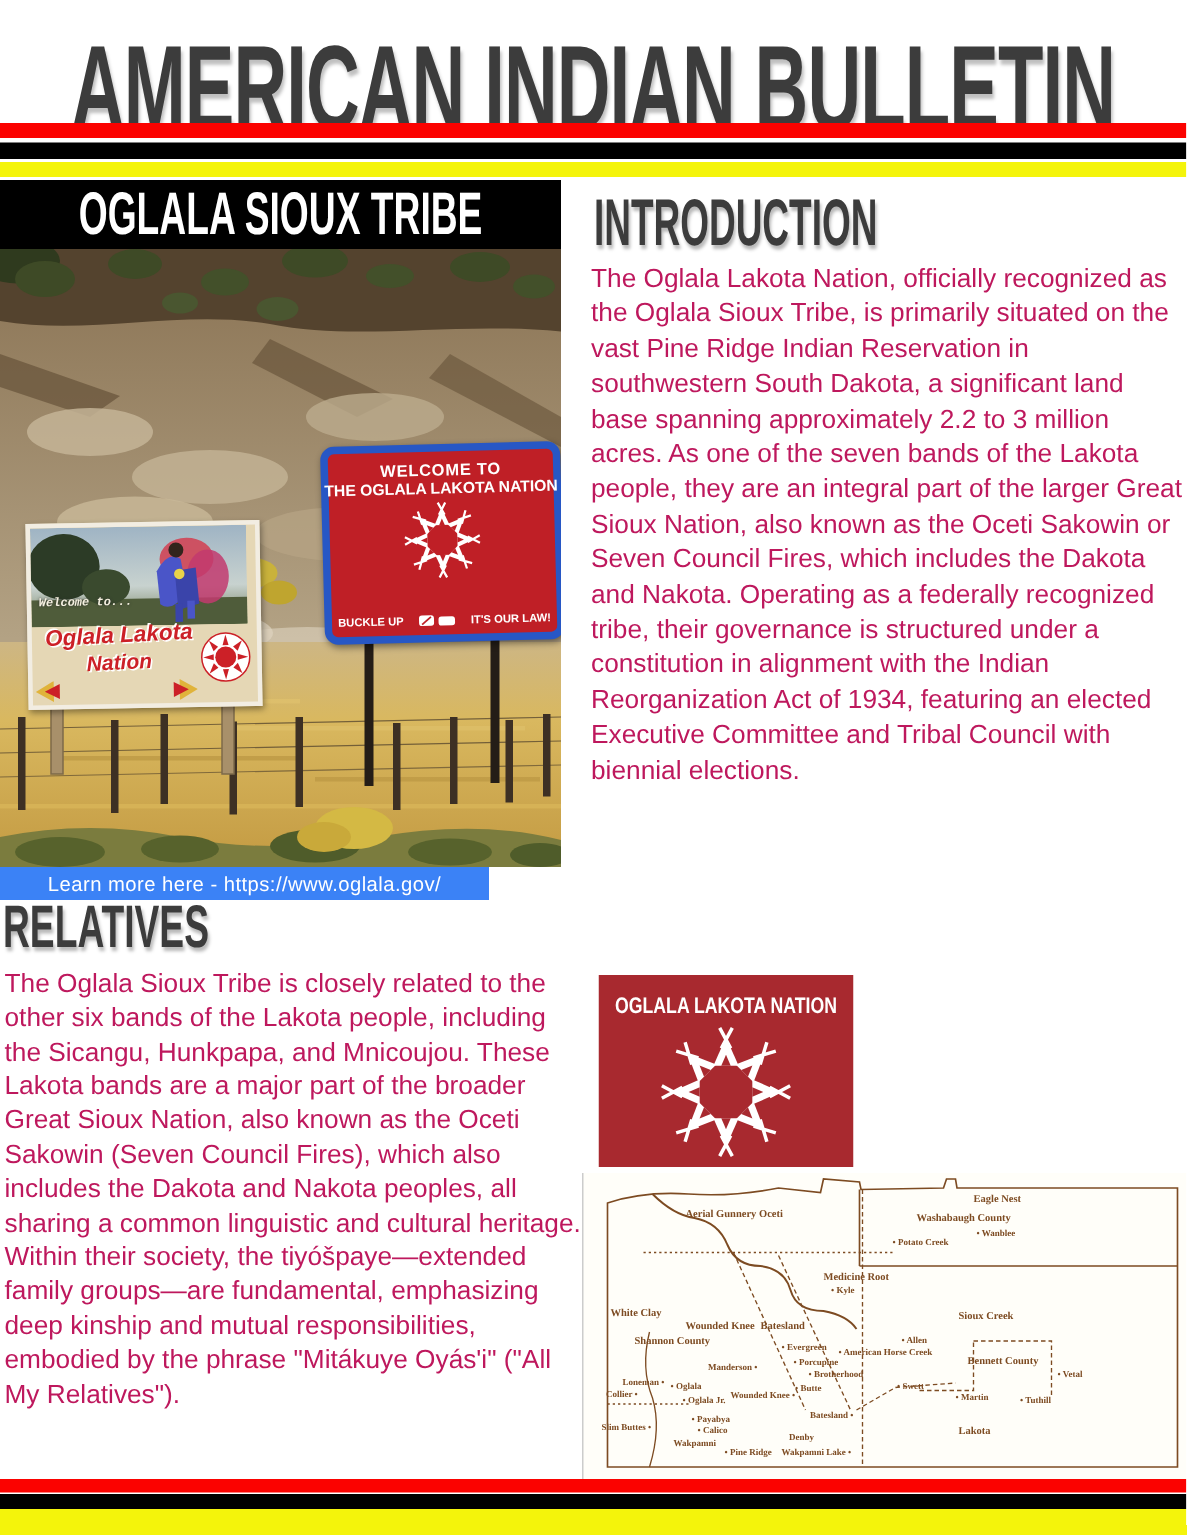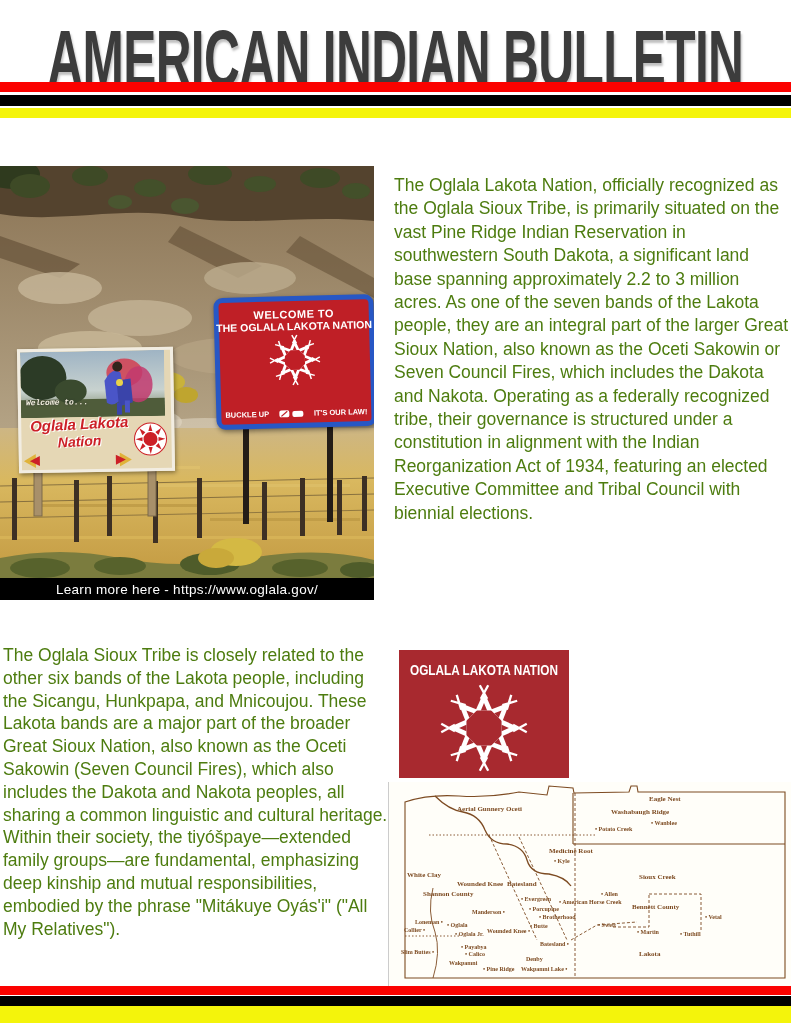--- a/index.html
+++ b/index.html
@@ -44,31 +44,31 @@
            color:#cc2027;font-size:14px;font-weight:800;font-style:italic;
            text-shadow:1px 1px 0 #fff,-1px -1px 0 #fff;transform:rotate(-2deg);}
   .billboard .medallion{position:absolute;right:4px;bottom:8px;}
   .mainsign{position:absolute;left:215px;top:130px;width:150px;height:122px;background:#bf1f26;
            border:5px solid #2757c5;border-radius:9px;box-shadow:1px 2px 5px rgba(0,0,0,.45);
            transform:rotate(-1.5deg);display:flex;flex-direction:column;align-items:center;}
   .mainsign .s1{margin-top:7px;color:#fff;font-weight:700;font-size:11px;letter-spacing:.5px;}
   .mainsign .s2{color:#fff;font-weight:700;font-size:10.5px;letter-spacing:0;white-space:nowrap;}
   .mainsign .law{position:absolute;bottom:5px;left:4px;right:4px;display:flex;
            align-items:center;justify-content:space-between;color:#fff;font-weight:700;font-size:7.5px;}
-  .caption-bar{position:absolute;top:578px;left:0;width:374px;height:22px;background:#000000;
+  .caption-bar{position:absolute;top:578px;left:0;width:326px;height:22px;background:#3b82f6;
            display:flex;align-items:center;justify-content:center;}
   .caption-bar span{color:#fff;font-size:13.5px;letter-spacing:.3px;}
   .section-heading{position:absolute;white-space:nowrap;}
   .section-heading span{display:inline-block;font-weight:800;color:#3c3c3c;
            transform-origin:left;text-shadow:2px 3px 3px rgba(0,0,0,.28);}
   .relatives-heading{top:598px;left:2px;}
   .relatives-heading span{font-size:40px;line-height:40px;transform:scaleX(.62);}
   .intro-heading{top:128px;left:396px;}
   .intro-heading span{font-size:44px;line-height:42px;transform:scaleX(.56);}
-  .bodytext{position:absolute;font-size:17.5px;color:#4d7c0f;}
+  .bodytext{position:absolute;font-size:17.5px;color:#be185d;}
   .relatives-body{top:644px;left:3px;width:390px;line-height:22.8px;}
   .intro-body{top:174px;left:394px;width:394px;line-height:23.4px;}
   
   .flag{position:absolute;top:650px;left:399px;width:170px;height:128px;}
   .mapblock{position:absolute;top:782px;left:388px;width:403px;height:204px;background:#fffef9;
            border-left:1px solid #ccc;}
   .map-label{position:absolute;color:#7d4b22;font-family:"Liberation Serif",serif;
            font-weight:700;white-space:nowrap;line-height:1;}
 </style>
 </head>
@@ -76,20 +76,23 @@
 
 <div class="page">
 
   <div class="masthead">
     <span>AMERICAN INDIAN BULLETIN</span>
   </div>
   <div class="stripe red-top"></div>
   <div class="stripe black-top"></div>
   <div class="stripe yellow-top"></div>
 
+  <div class="tribe-banner">
+    <span>OGLALA SIOUX TRIBE</span>
+  </div>
 
   <div class="photo">
     <svg class="scene" width="374" height="412" viewBox="0 0 374 412">
       <defs>
         <linearGradient id="gGrass" x1="0" y1="0" x2="0" y2="1">
           <stop offset="0" stop-color="#cdb684"></stop>
           <stop offset="0.35" stop-color="#d9b85f"></stop>
           <stop offset="1" stop-color="#c39a42"></stop>
         </linearGradient>
         <linearGradient id="gHill" x1="0" y1="0" x2="0" y2="1">
@@ -284,22 +287,28 @@
         </svg>
         <span>IT'S OUR LAW!</span>
       </div>
     </div>
   </div>
 
   <div class="caption-bar">
     <span>Learn more here - https://www.oglala.gov/</span>
   </div>
 
+  <div class="section-heading relatives-heading">
+    <span>RELATIVES</span>
+  </div>
   <div class="bodytext relatives-body">The Oglala Sioux Tribe is closely related to the other six bands of the Lakota people, including the Sicangu, Hunkpapa, and Mnicoujou. These Lakota bands are a major part of the broader Great Sioux Nation, also known as the Oceti Sakowin (Seven Council Fires), which also includes the Dakota and Nakota peoples, all sharing a common linguistic and cultural heritage. Within their society, the tiyóšpaye—extended family groups—are fundamental, emphasizing deep kinship and mutual responsibilities, embodied by the phrase "Mitákuye Oyás'i" ("All My Relatives").</div>
 
+  <div class="section-heading intro-heading">
+    <span>INTRODUCTION</span>
+  </div>
   <div class="bodytext intro-body">The Oglala Lakota Nation, officially recognized as the Oglala Sioux Tribe, is primarily situated on the vast Pine Ridge Indian Reservation in southwestern South Dakota, a significant land base spanning approximately 2.2 to 3 million acres. As one of the seven bands of the Lakota people, they are an integral part of the larger Great Sioux Nation, also known as the Oceti Sakowin or Seven Council Fires, which includes the Dakota and Nakota. Operating as a federally recognized tribe, their governance is structured under a constitution in alignment with the Indian Reorganization Act of 1934, featuring an elected Executive Committee and Tribal Council with biennial elections.</div>
 
   <div class="flag">
     <svg width="170" height="128" viewBox="0 0 170 128">
       <rect width="170" height="128" fill="#a8292f"></rect>
       <text x="85" y="25" text-anchor="middle" fill="#fff" font-family="Liberation Sans, sans-serif" font-weight="800" font-size="15" textLength="148" lengthAdjust="spacingAndGlyphs">OGLALA LAKOTA NATION</text>
       <g transform="translate(85,78)">
         <g transform="rotate(0)">
             <g transform="translate(0,-27) scale(1.05)">
           <polygon points="0,-9 8,9 -8,9" fill="#fff"></polygon>
@@ -376,37 +385,37 @@
         <path d="M260,112 L312,112 L312,148 M224,145 L260,145 L260,112"></path>
       </g>
       <g stroke="#7d4b22" fill="none" stroke-width="0.9" stroke-dasharray="1.5,2">
         <path d="M40,53 L208,53"></path>
         <path d="M16,154 L70,154"></path>
       </g>
     </svg>
     <div style="position:absolute;top:0;left:0;width:403px;height:204px;">
         <span class="map-label" style="left: 68px; top: 24px; font-size: 7px;">Aerial Gunnery Oceti</span>
         <span class="map-label" style="left: 260px; top: 14px; font-size: 7px;">Eagle Nest</span>
-        <span class="map-label" style="left: 222px; top: 27px; font-size: 7px;">Washabaugh Ridge</span>
+        <span class="map-label" style="left: 222px; top: 27px; font-size: 7px;">Washabaugh County</span>
         <span class="map-label" style="left: 262px; top: 38px; font-size: 6px;">• Wanblee</span>
         <span class="map-label" style="left: 206px; top: 44px; font-size: 6px;">• Potato Creek</span>
         <span class="map-label" style="left: 160px; top: 66px; font-size: 7px;">Medicine Root</span>
         <span class="map-label" style="left: 165px; top: 76px; font-size: 6px;">• Kyle</span>
         <span class="map-label" style="left: 18px; top: 90px; font-size: 7px;">White Clay</span>
         <span class="map-label" style="left: 68px; top: 99px; font-size: 7px;">Wounded Knee</span>
         <span class="map-label" style="left: 118px; top: 99px; font-size: 7px;">Batesland</span>
         <span class="map-label" style="left: 34px; top: 109px; font-size: 7px;">Shannon County</span>
         <span class="map-label" style="left: 250px; top: 92px; font-size: 7px;">Sioux Creek</span>
         <span class="map-label" style="left: 212px; top: 109px; font-size: 6px;">• Allen</span>
         <span class="map-label" style="left: 132px; top: 114px; font-size: 6px;">• Evergreen</span>
         <span class="map-label" style="left: 170px; top: 117px; font-size: 6px;">• American Horse Creek</span>
         <span class="map-label" style="left: 83px; top: 127px; font-size: 6px;">Manderson •</span>
         <span class="map-label" style="left: 140px; top: 124px; font-size: 6px;">• Porcupine</span>
         <span class="map-label" style="left: 150px; top: 132px; font-size: 6px;">• Brotherhood</span>
-        <span class="map-label" style="left: 243px; top: 122px; font-size: 7px;">Bennett County</span>
+        <span class="map-label" style="left: 256px; top: 122px; font-size: 7px;">Bennett County</span>
         <span class="map-label" style="left: 316px; top: 132px; font-size: 6px;">• Vetal</span>
         <span class="map-label" style="left: 26px; top: 137px; font-size: 6px;">Loneman •</span>
         <span class="map-label" style="left: 58px; top: 140px; font-size: 6px;">• Oglala</span>
         <span class="map-label" style="left: 15px; top: 145px; font-size: 6px;">Collier •</span>
         <span class="map-label" style="left: 66px; top: 149px; font-size: 6px;">• Oglala Jr.</span>
         <span class="map-label" style="left: 98px; top: 146px; font-size: 6px;">Wounded Knee •</span>
         <span class="map-label" style="left: 141px; top: 141px; font-size: 6px;">• Butte</span>
         <span class="map-label" style="left: 209px; top: 140px; font-size: 6px;">• Swett</span>
         <span class="map-label" style="left: 248px; top: 147px; font-size: 6px;">• Martin</span>
         <span class="map-label" style="left: 291px; top: 149px; font-size: 6px;">• Tuthill</span>

